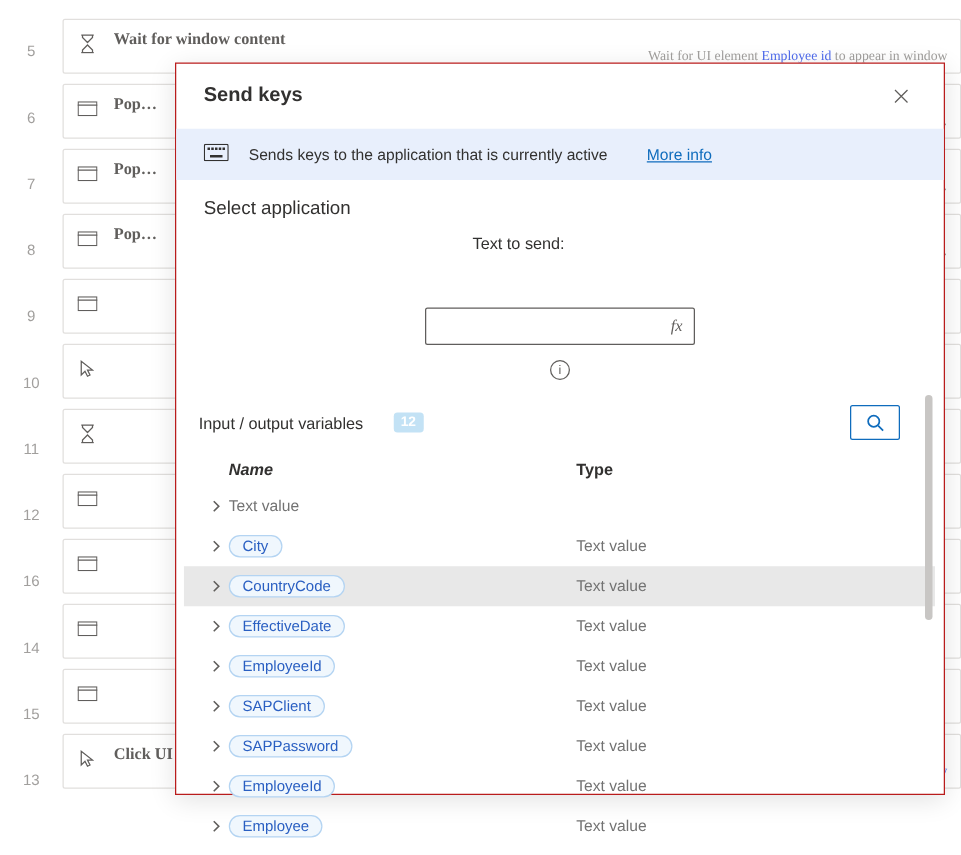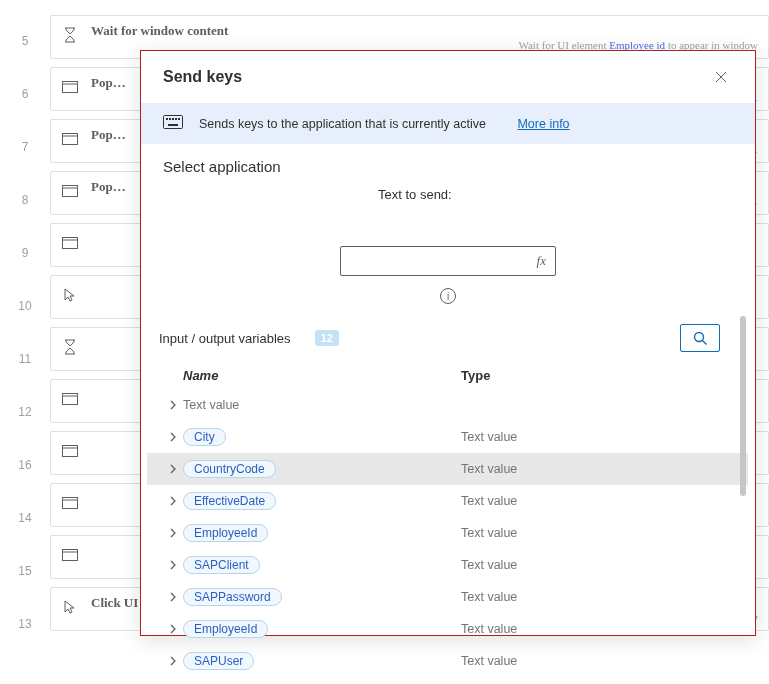--- a/index.html
+++ b/index.html
@@ -528,21 +528,21 @@
             </div>
             <div class="var-name"><span class="var-pill">EmployeeId</span></div>
             <div class="var-type">Text value</div>
           </div>
           <div class="var-row">
             <div class="expand">
               <svg width="8" height="10" viewBox="0 0 8 10">
                 <path d="M2 1l4 4-4 4" fill="none" stroke="#605e5c" stroke-width="1.3"></path>
               </svg>
             </div>
-            <div class="var-name"><span class="var-pill">SAPUser</span></div>
+            <div class="var-name"><span class="var-pill">Employee</span></div>
             <div class="var-type">Text value</div>
           </div>
         </div>
 
       <div class="scroll-thumb"></div>
     </div>
   </div>
 </div>
 
 </body></html>

